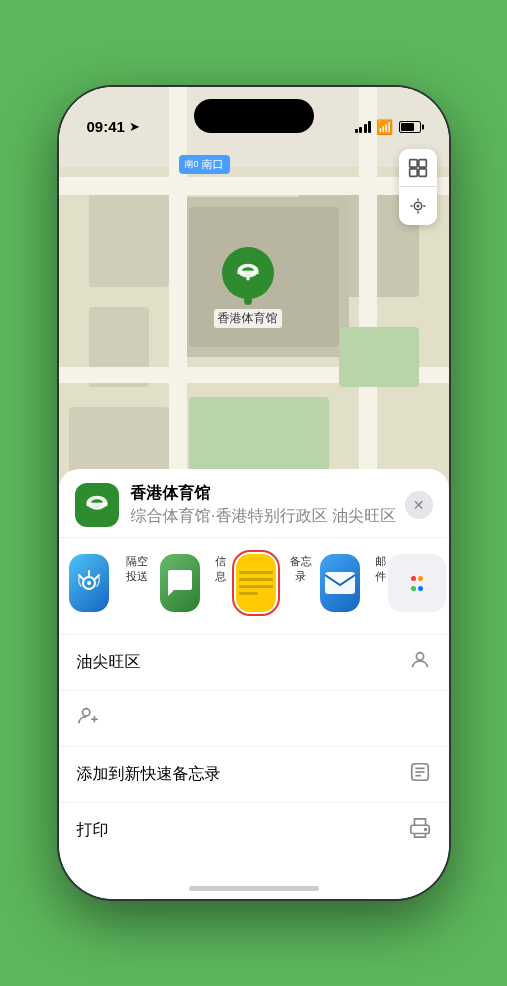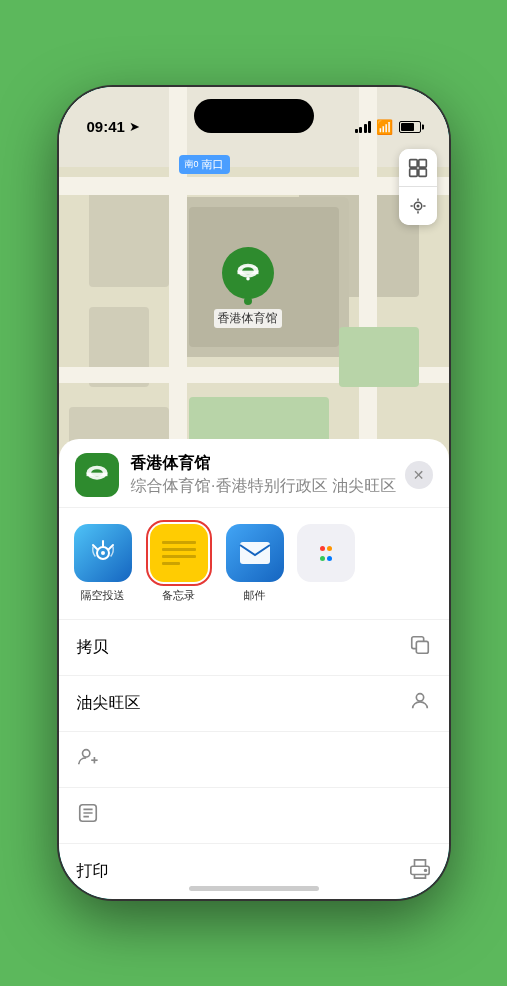--- a/index.html
+++ b/index.html
@@ -284,23 +284,23 @@
     .share-row {
       display: flex;
       padding: 16px 10px;
       gap: 8px;
       overflow-x: auto;
       border-bottom: 1px solid #f0f0f0;
     }
 
     .share-item {
       display: flex;
-      flex-direction: column;
-      align-items: center;
-      gap: 6px;
+      flex-direction: row;
+      align-items: flex-start;
+      gap: 13px;
       min-width: 68px;
     }
 
     .share-icon {
       width: 58px;
       height: 58px;
       border-radius: 14px;
       display: flex;
       align-items: center;
       justify-content: center;
@@ -543,20 +543,28 @@
               <path d="M9.5 11.5 L5 7" stroke="white" stroke-width="2" stroke-linecap="round"></path>
               <path d="M20.5 11.5 L25 7" stroke="white" stroke-width="2" stroke-linecap="round"></path>
               <path d="M7 18 Q4 14 5 9" stroke="white" stroke-width="1.5" fill="none" stroke-linecap="round" opacity="0.7"></path>
               <path d="M23 18 Q26 14 25 9" stroke="white" stroke-width="1.5" fill="none" stroke-linecap="round" opacity="0.7"></path>
               <circle cx="15" cy="15" r="2" fill="white"></circle>
             </svg>
           </div>
           <span class="share-label">隔空投送</span>
         </div>
 
+        <div class="share-item">
+          <div class="share-icon message">
+            <svg width="32" height="30" viewBox="0 0 32 30" fill="none">
+              <path d="M4 4 Q4 2 6 2 L26 2 Q28 2 28 4 L28 20 Q28 22 26 22 L10 22 L4 28 L4 4Z" fill="white"></path>
+            </svg>
+          </div>
+          <span class="share-label">信息</span>
+        </div>
 
         <div class="share-item">
           <div class="share-icon notes notes-selected">
             <div class="notes-lines">
               <div class="notes-line" style="width:100%;height:3px;background:rgba(0,0,0,0.2);border-radius:1px;"></div>
               <div class="notes-line" style="width:100%;height:3px;background:rgba(0,0,0,0.2);border-radius:1px;"></div>
               <div class="notes-line" style="width:100%;height:3px;background:rgba(0,0,0,0.2);border-radius:1px;"></div>
               <div class="notes-line" style="width:55%;height:3px;background:rgba(0,0,0,0.2);border-radius:1px;"></div>
             </div>
           </div>
@@ -583,29 +591,20 @@
               <div class="dot" style="background:#34c759;"></div>
               <div class="dot" style="background:#007aff;"></div>
             </div>
           </div>
           <span class="share-label"></span>
         </div>
       </div>
 
       <div class="action-list">
 
-        <div class="action-item">
-          <span class="action-label">拷贝</span>
-          <span class="action-icon">
-            <svg width="22" height="22" viewBox="0 0 24 24" fill="none" stroke="#888" stroke-width="1.8">
-              <rect x="8" y="8" width="13" height="13" rx="2"></rect>
-              <path d="M16 8V5a2 2 0 0 0-2-2H5a2 2 0 0 0-2 2v9a2 2 0 0 0 2 2h3"></path>
-            </svg>
-          </span>
-        </div>
 
         <div class="action-item">
           <span class="action-label">油尖旺区</span>
           <span class="action-icon">
             <svg width="22" height="22" viewBox="0 0 24 24" fill="none" stroke="#888" stroke-width="1.8">
               <circle cx="12" cy="8" r="4"></circle>
               <path d="M4 20c0-4 3.6-7 8-7s8 3 8 7"></path>
             </svg>
           </span>
         </div>
@@ -615,20 +614,21 @@
             <svg width="22" height="22" viewBox="0 0 24 24" fill="none" stroke="#888" stroke-width="1.8">
               <circle cx="10" cy="8" r="4"></circle>
               <path d="M2 20c0-4 3.2-7 8-7"></path>
               <line x1="19" y1="12" x2="19" y2="19"></line>
               <line x1="15.5" y1="15.5" x2="22.5" y2="15.5"></line>
             </svg>
           </span>
         </div>
 
         <div class="action-item">
+          <span class="action-label">添加到新快速备忘录</span>
           <span class="action-icon">
             <svg width="22" height="22" viewBox="0 0 24 24" fill="none" stroke="#888" stroke-width="1.8">
               <rect x="3" y="3" width="18" height="18" rx="3"></rect>
               <line x1="7" y1="8" x2="17" y2="8"></line>
               <line x1="7" y1="12" x2="17" y2="12"></line>
               <line x1="7" y1="16" x2="13" y2="16"></line>
             </svg>
           </span>
         </div>
 

